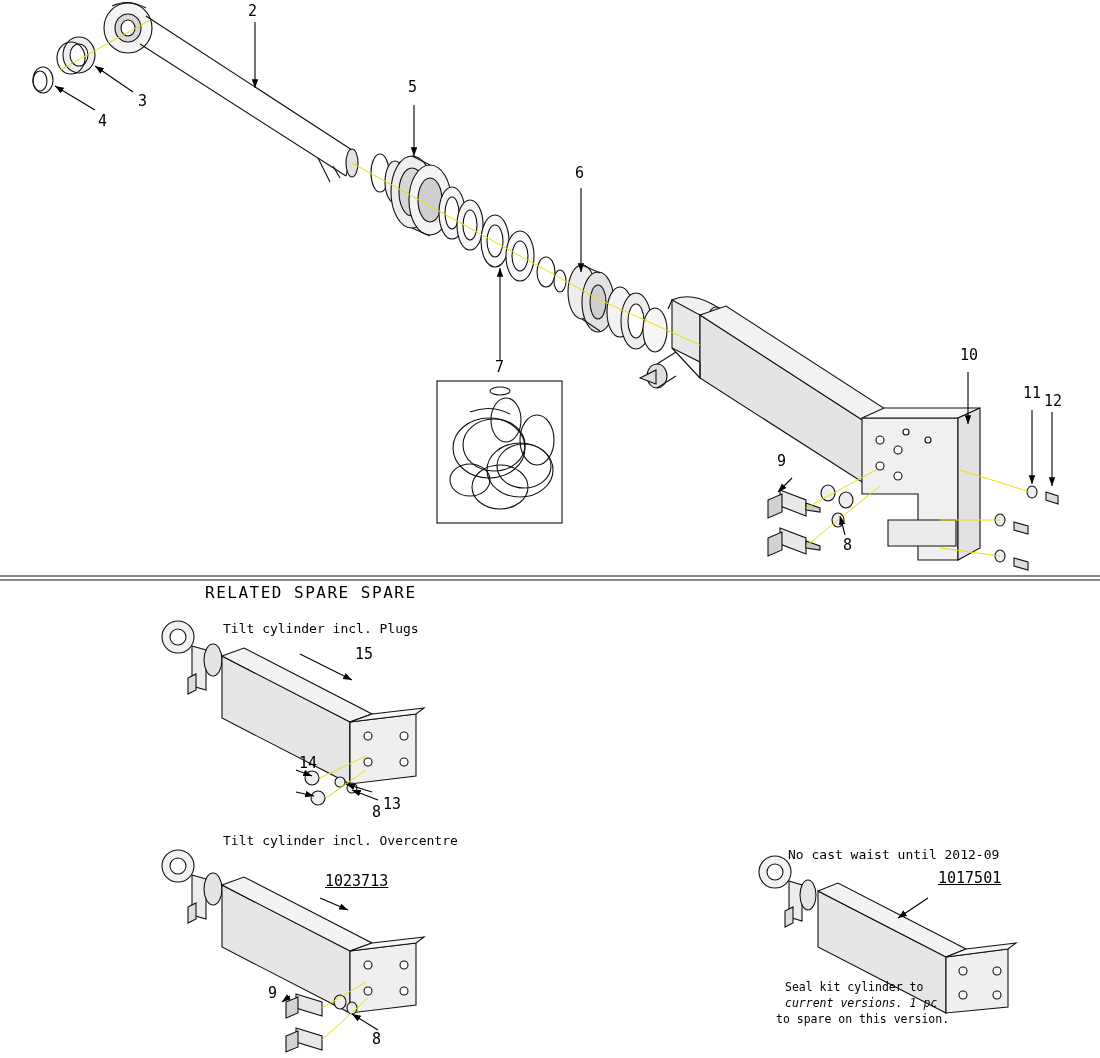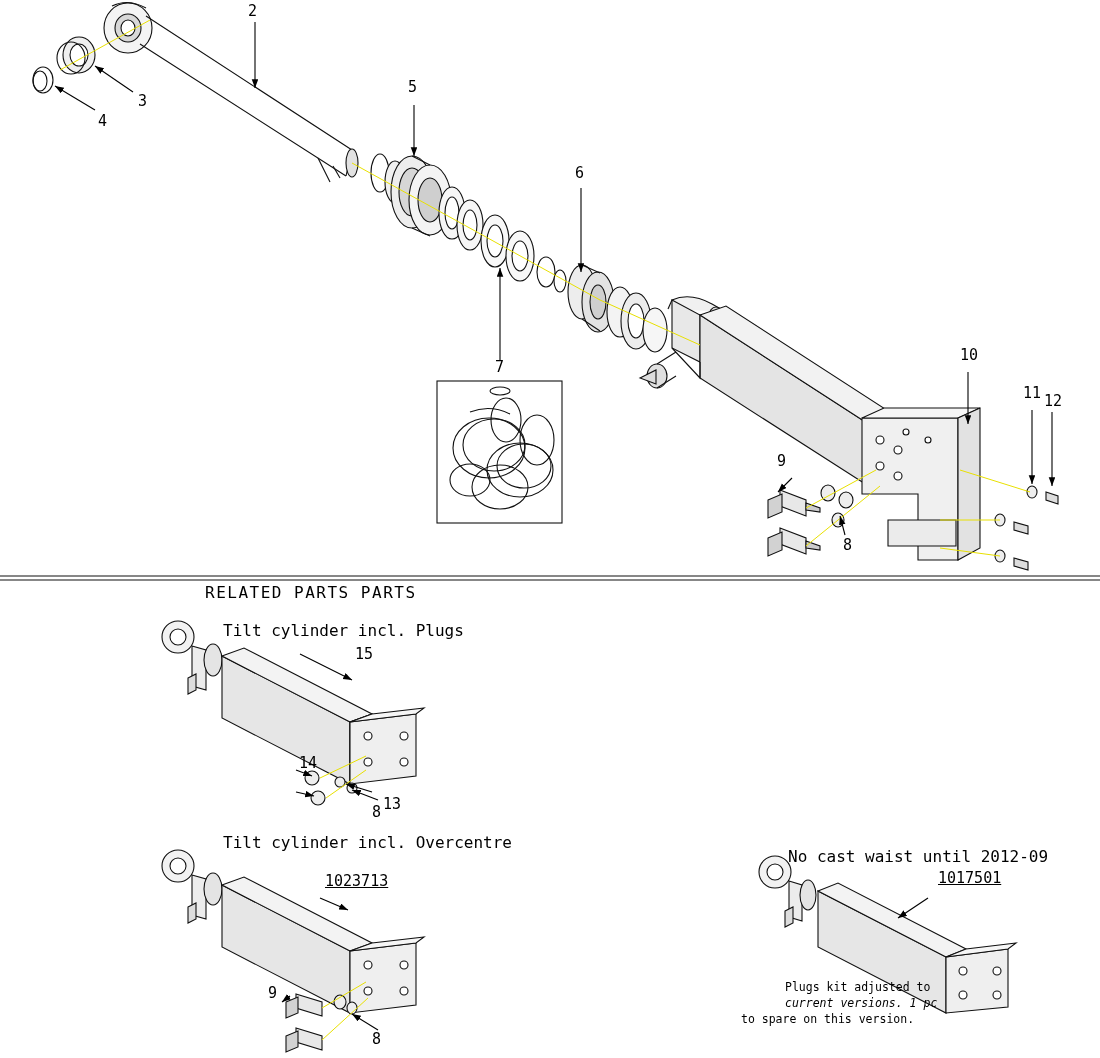--- a/index.html
+++ b/index.html
@@ -3,21 +3,21 @@
 <meta charset="utf-8">
 <style>
   html,body{margin:0;padding:0;background:#ffffff;}
   body{width:1100px;height:1058px;position:relative;overflow:hidden;
        font-family:"DejaVu Sans Mono","Liberation Mono",monospace;color:#111;}
   .stage{position:absolute;inset:0;}
   svg{position:absolute;left:0;top:0;width:1100px;height:1058px;}
   .lbl{position:absolute;font-family:"DejaVu Sans Mono","Liberation Mono",monospace;
        color:#000;white-space:nowrap;}
   .num{font-size:15px;}
-  .cap{font-size:16px;}
+  .cap{font-size:13px;}
   .title{font-size:16px;letter-spacing:1.5px;}
   .big{font-size:15px;text-decoration:underline;}
   .note{font-size:11.5px;line-height:15px;}
 </style>
 </head>
 <body>
 
 <div class="stage">
 
 <svg viewBox="0 0 1100 1058">
@@ -250,32 +250,32 @@
 <div class="lbl num" style="left:98px;top:112px;">4</div>
 <div class="lbl num" style="left:408px;top:78px;">5</div>
 <div class="lbl num" style="left:575px;top:164px;">6</div>
 <div class="lbl num" style="left:495px;top:358px;">7</div>
 <div class="lbl num" style="left:843px;top:536px;">8</div>
 <div class="lbl num" style="left:777px;top:452px;">9</div>
 <div class="lbl num" style="left:960px;top:346px;">10</div>
 <div class="lbl num" style="left:1023px;top:384px;">11</div>
 <div class="lbl num" style="left:1044px;top:392px;text-align:center;">12</div>
 
-<div class="lbl title" style="left:205px;top:583px;">RELATED PARTS PARTS</div>
+<div class="lbl title" style="left:205px;top:583px;">RELATED SPARE SPARE</div>
 
 <div class="lbl cap" style="left:223px;top:621px;">Tilt cylinder incl. Plugs</div>
 <div class="lbl num" style="left:355px;top:645px;">15</div>
 <div class="lbl num" style="left:263px;top:754px;margin-left:36px;">14</div>
 <div class="lbl num" style="left:383px;top:795px;">13</div>
 <div class="lbl num" style="left:372px;top:803px;">8</div>
 
 <div class="lbl cap" style="left:223px;top:833px;">Tilt cylinder incl. Overcentre</div>
 <div class="lbl big" style="left:325px;top:872px;">1023713</div>
 <div class="lbl num" style="left:268px;top:984px;">9</div>
 <div class="lbl num" style="left:372px;top:1030px;">8</div>
 
 <div class="lbl cap" style="left:788px;top:835px;margin-top:12px;">No cast waist until 2012-09</div>
 <div class="lbl big" style="left:938px;top:869px;">1017501</div>
-<div class="lbl note" style="left:785px;top:980px;">Plugs kit adjusted to</div>
+<div class="lbl note" style="left:785px;top:980px;">Seal kit cylinder to</div>
 <div class="lbl note" style="left:785px;top:996px;font-style:italic;">current versions. 1 pc</div>
-<div class="lbl note" style="left:741px;top:1012px;text-align:center;">to spare on this version.</div>
+<div class="lbl note" style="left:776px;top:1012px;text-align:center;">to spare on this version.</div>
 
 </div>
 
 </body></html>

